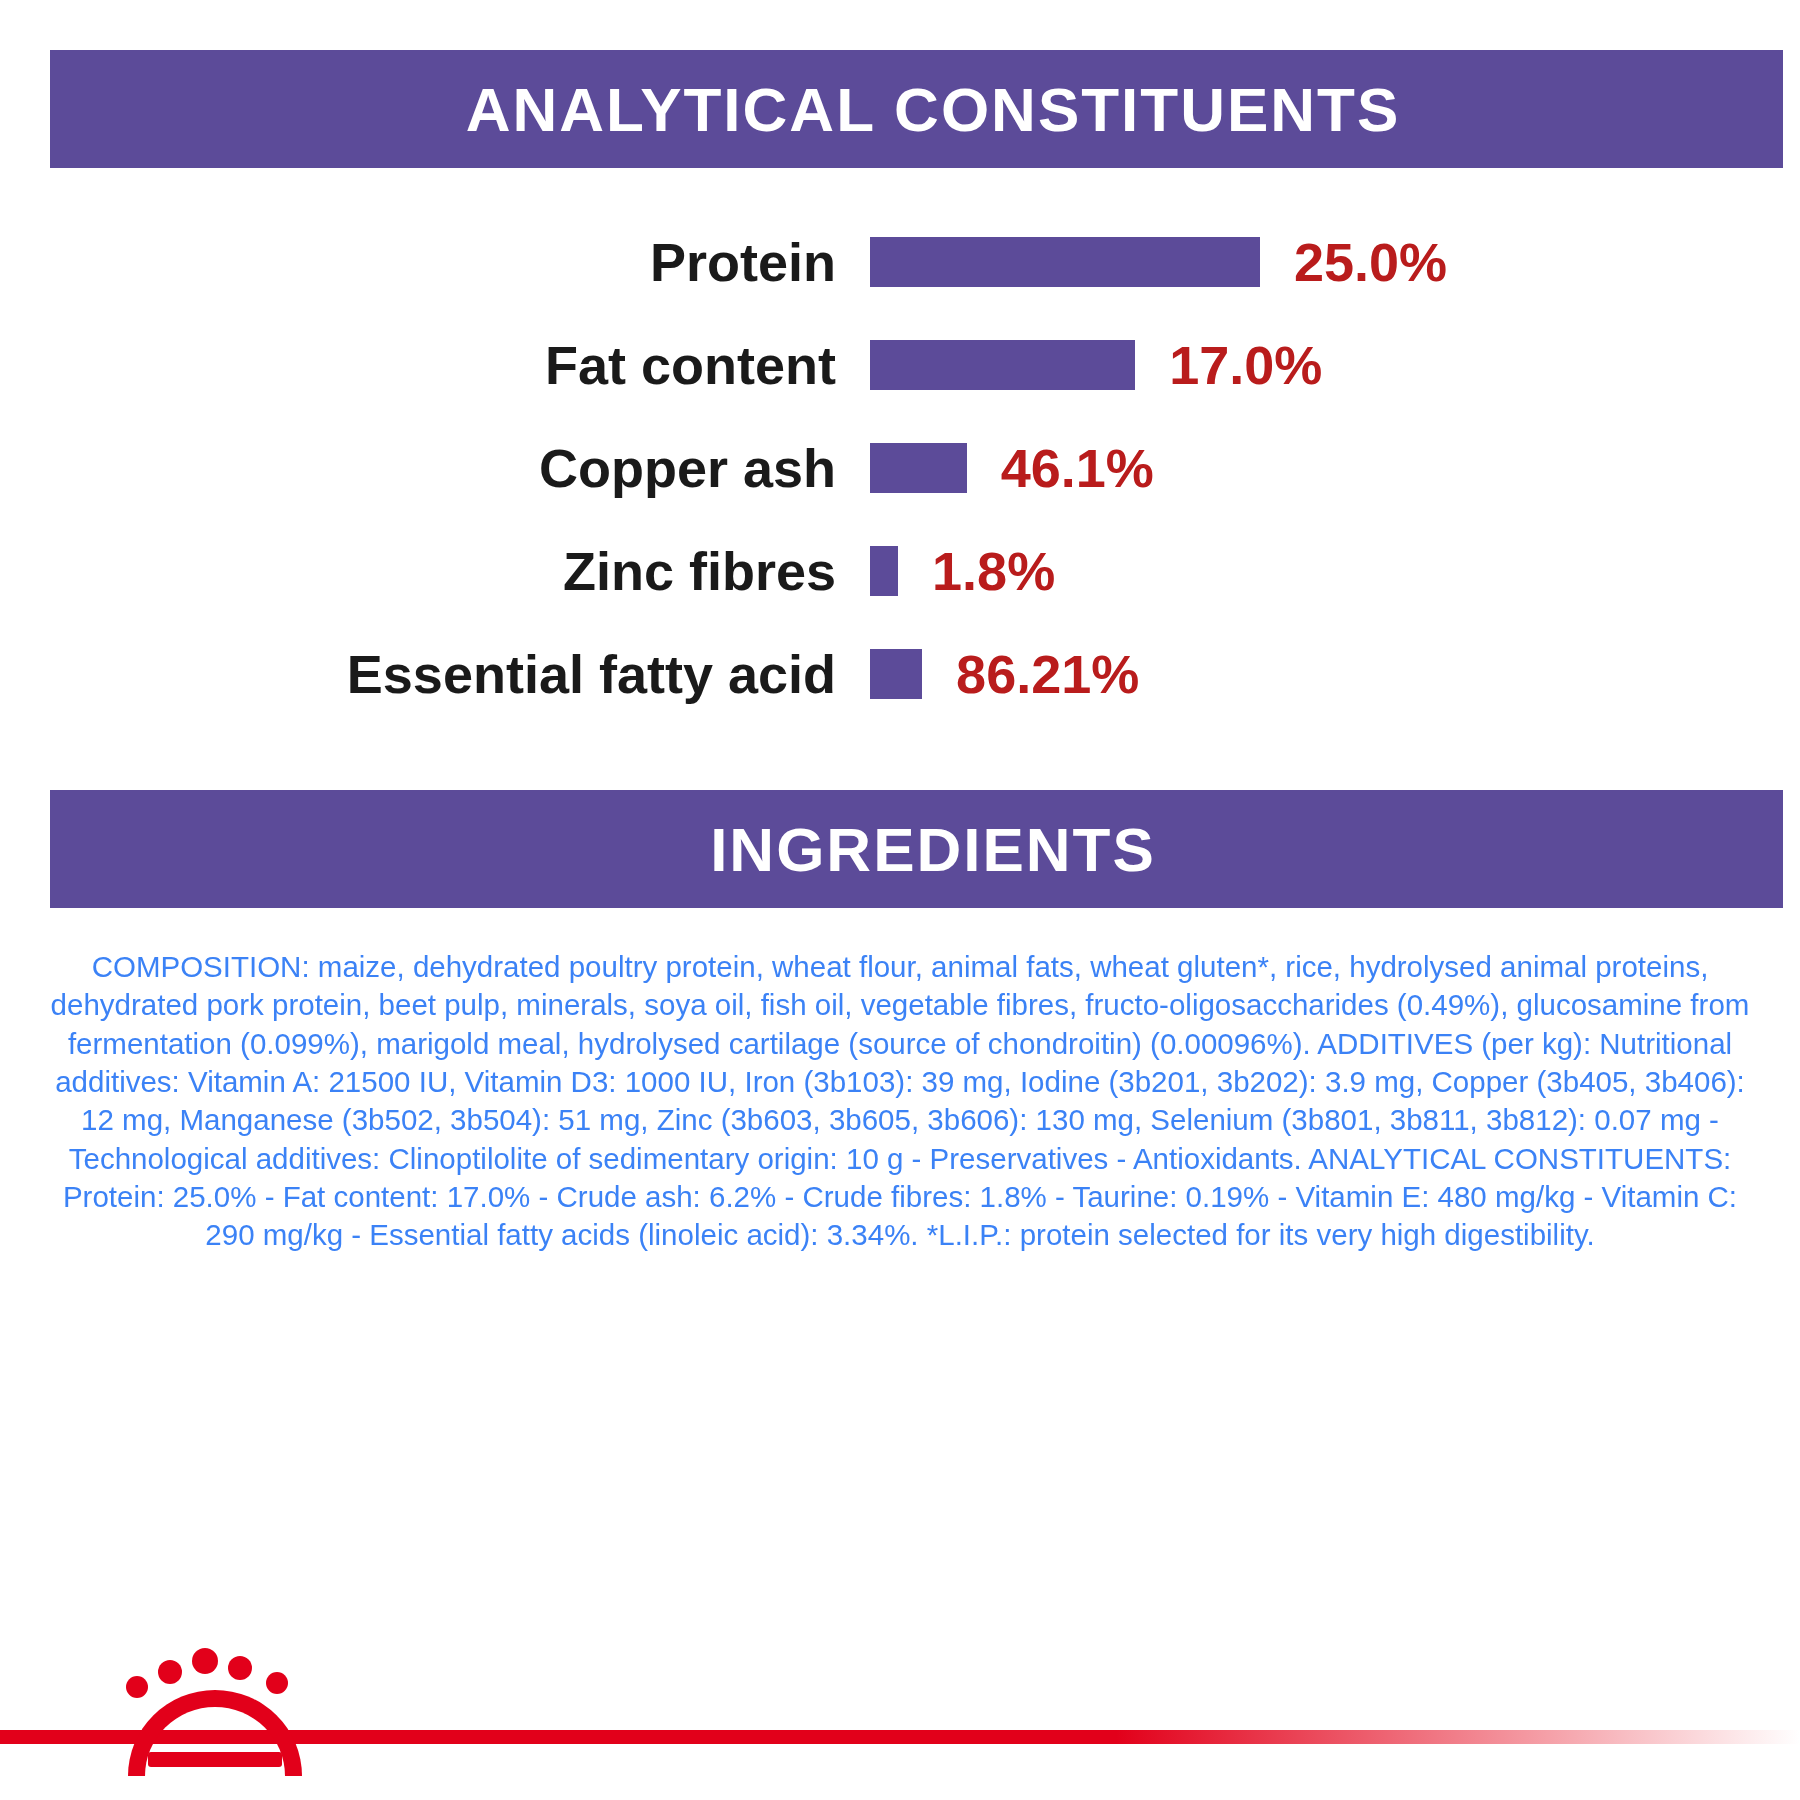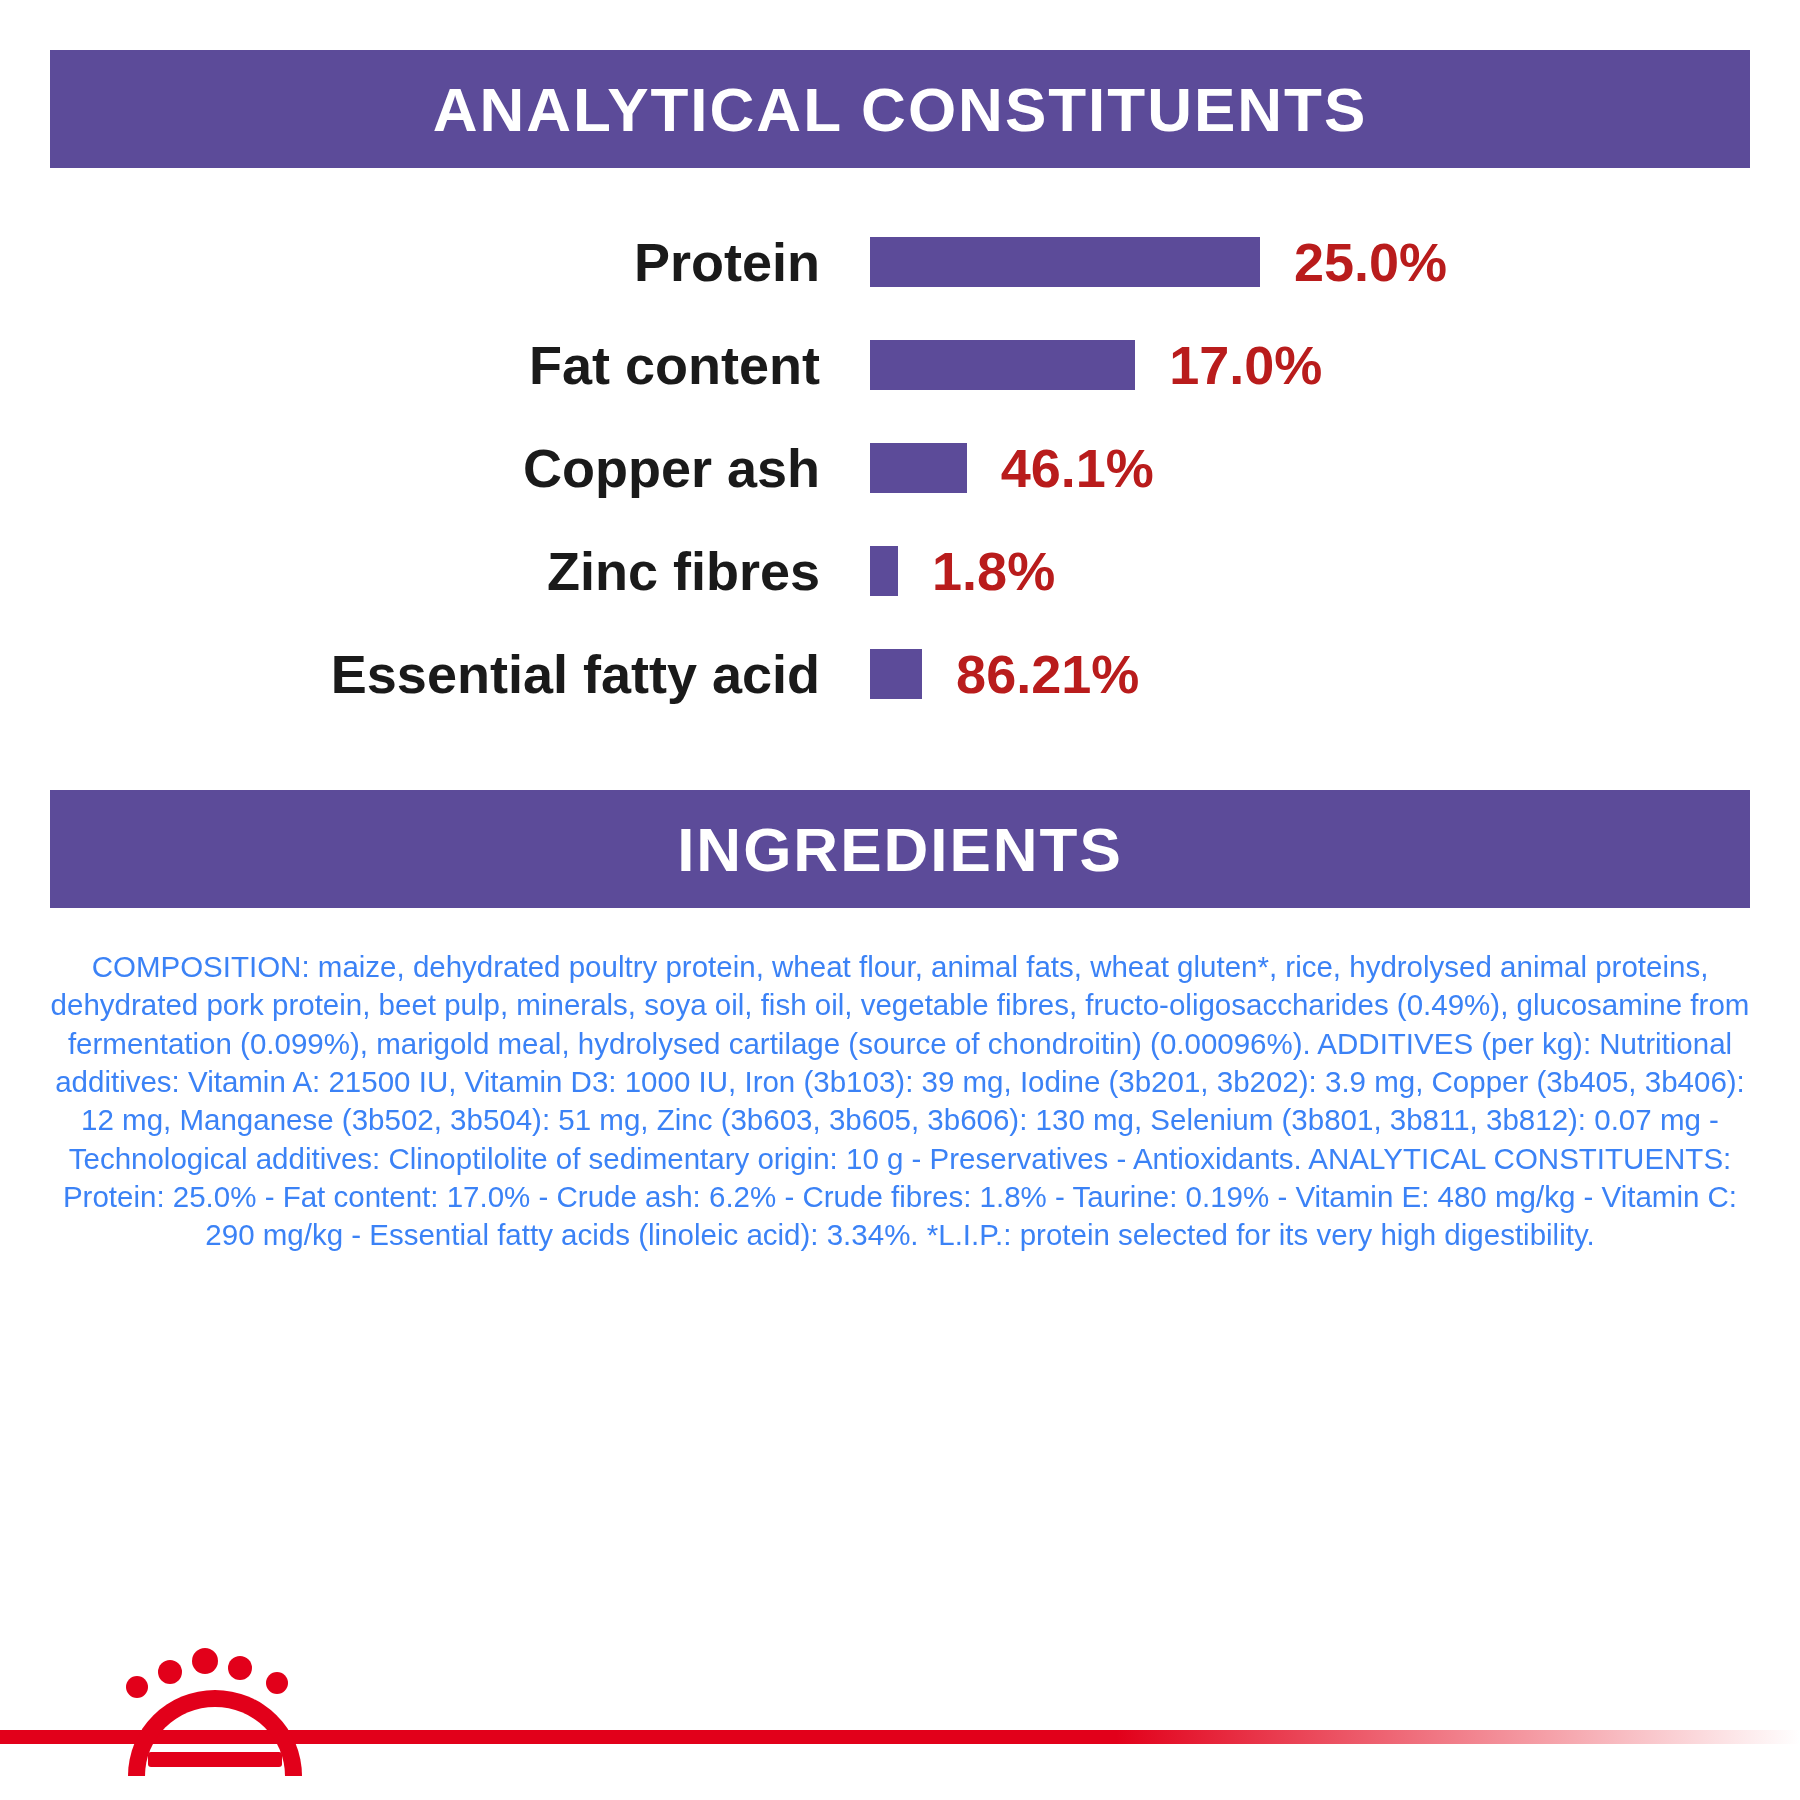--- a/index.html
+++ b/index.html
@@ -25,20 +25,21 @@
     position: absolute;
     left: 50px;
     width: 1700px;
     background: #5c4b99;
     color: #ffffff;
     display: flex;
     align-items: center;
     justify-content: center;
     letter-spacing: 2px;
     font-weight: bold;
+    padding-left: 33px;
   }
   #bar-analytical {
     top: 50px;
     height: 118px;
     font-size: 62px;
   }
   #bar-ingredients {
     top: 790px;
     height: 118px;
     font-size: 62px;
@@ -55,21 +56,21 @@
     display: flex;
     align-items: center;
     height: 103px;
   }
   .chart-label {
     width: 820px;
     text-align: right;
     font-size: 54px;
     font-weight: bold;
     color: #1a1a1a;
-    padding-right: 50px;
+    padding-right: 34px;
     box-sizing: border-box;
     white-space: nowrap;
   }
   .chart-bar-wrap {
     display: flex;
     align-items: center;
   }
   .chart-bar {
     height: 50px;
     background: #5c4b99;

